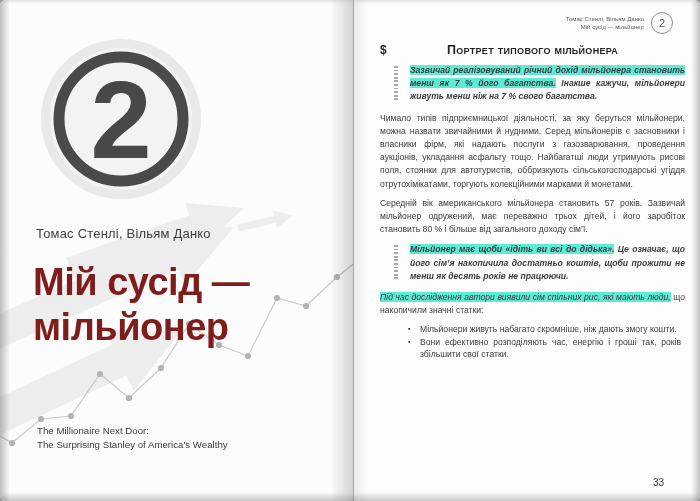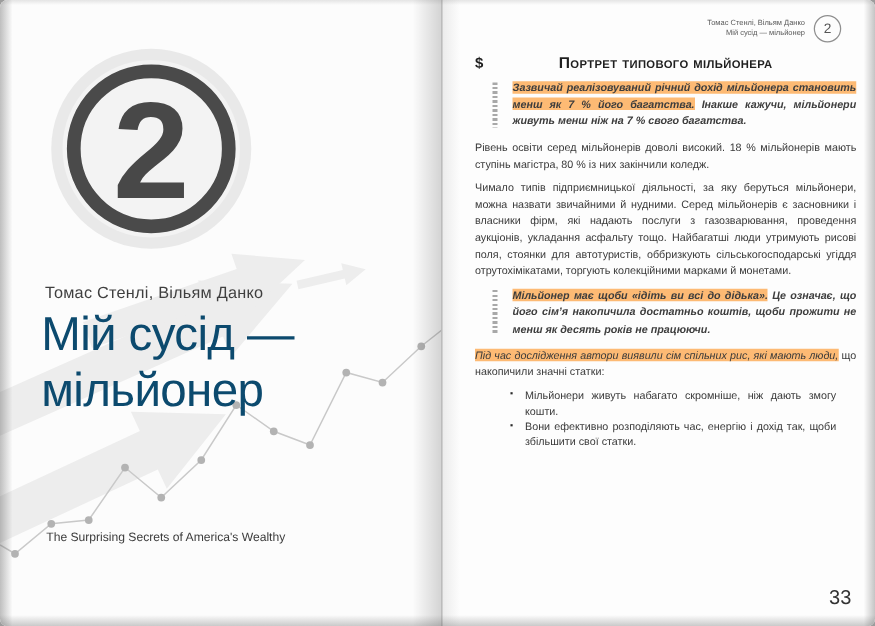--- a/index.html
+++ b/index.html
@@ -16,44 +16,44 @@
   .edge-top{left:0;right:0;top:0;height:4px;background:linear-gradient(to bottom,rgba(120,120,120,.18),rgba(0,0,0,0));}
   .spine-shadow-l{position:absolute;top:0;bottom:0;left:330px;width:23px;background:linear-gradient(to right,rgba(0,0,0,0),rgba(0,0,0,.16));z-index:30;}
   .spine-line{position:absolute;top:0;bottom:0;left:353px;width:1px;background:#a9a9a9;z-index:31;}
   .spine-shadow-r{position:absolute;top:0;bottom:0;left:354px;width:14px;background:linear-gradient(to right,rgba(0,0,0,.07),rgba(0,0,0,0));z-index:30;}
 
   
   .left-page{position:absolute;left:0;top:0;width:353px;height:501px;background:#fcfcfc;overflow:hidden;}
   .deco-svg{position:absolute;left:0;top:0;width:353px;height:501px;}
   .big-badge{position:absolute;left:39px;top:37px;width:164px;height:164px;}
   .lp-author{position:absolute;left:36px;top:226px;font-size:13px;color:#3f3f3f;letter-spacing:.2px;}
-  .lp-title{position:absolute;left:33px;top:246px;font-size:38px;line-height:45px;font-weight:400;color:#0c4a6e;letter-spacing:-.5px;}
+  .lp-title{position:absolute;left:33px;top:260px;font-size:38px;line-height:45px;font-weight:700;color:#7f1d1d;letter-spacing:-.5px;}
   .lp-bookinfo{position:absolute;left:37px;top:424px;font-size:9.7px;line-height:13.5px;color:#3c3c3c;}
 
   
   .right-page{position:absolute;left:354px;top:0;width:346px;height:501px;background:#fdfdfd;
     box-sizing:border-box;padding:12px 15px 0 26px;overflow:hidden;}
   .rp-header{display:flex;justify-content:flex-end;align-items:center;gap:7px;margin-right:12px;}
   .rp-header-text{text-align:right;font-size:6px;line-height:8.5px;color:#5a5a5a;}
   .rp-badge{width:22px;height:22px;border:1.5px solid #8f8f8f;border-radius:50%;
     display:flex;align-items:center;justify-content:center;font-size:11px;color:#555;box-sizing:border-box;flex:0 0 auto;}
   .section-heading{display:flex;align-items:baseline;margin-top:9px;color:#1f1f1f;}
   .dollar{width:28px;font-weight:700;font-size:12px;flex:0 0 auto;}
   .sec-title{font-variant:small-caps;font-weight:700;font-size:12.5px;letter-spacing:.3px;padding-left:39px;}
   .rp-body{margin-top:7px;}
   .para{font-size:8.6px;line-height:13.2px;text-align:justify;margin:0 0 6px 0;color:#3a3a3a;}
   .quote{position:relative;margin:7px 0 8px 0;padding-left:30px;font-size:8.6px;line-height:13.2px;
     font-style:italic;font-weight:700;color:#3d3d3d;text-align:justify;}
   .quote::before{content:"";position:absolute;left:14px;top:2px;bottom:2px;width:4px;
     background:repeating-linear-gradient(to bottom,#a8a8a8 0 1.8px,rgba(0,0,0,0) 1.8px 3.6px);}
-  .hl{background:#fdba74;box-decoration-break:clone;font-style:italic;-webkit-box-decoration-break:clone;}
-  .bullets{list-style:none;margin:2px 16px 0 28px;padding:0;}
+  .hl{background:#5eead4;box-decoration-break:clone;font-style:italic;-webkit-box-decoration-break:clone;}
+  .bullets{list-style:none;margin:2px 4px 0 28px;padding:0;}
   .bullets li{position:relative;padding-left:12px;font-size:8.6px;line-height:12.3px;text-align:justify;color:#3a3a3a;}
   .bullets li::before{content:"▪";position:absolute;left:0;top:0;font-size:7px;color:#2b2b2b;}
-  .page-number{position:absolute;right:19px;bottom:13px;font-size:16px;color:#333;}
+  .page-number{position:absolute;right:36px;bottom:13px;font-size:10px;color:#333;}
 </style>
 </head>
 <body>
 
 <div class="spread">
 
   <div class="left-page">
 
     <svg class="deco-svg" viewBox="0 0 353 501">
       <g fill="#ededed">
@@ -87,21 +87,22 @@
     </svg>
 
     <div class="lp-author">Томас Стенлі, Вільям Данко</div>
 
     <div class="lp-title">
       <div>Мій сусід —</div>
       <div>мільйонер</div>
     </div>
 
     <div class="lp-bookinfo">
-      <div>The Surprising Secrets of America's Wealthy</div>
+      <div>The Millionaire Next Door:</div>
+      <div>The Surprising Stanley of America's Wealthy</div>
     </div>
   </div>
 
   <div class="right-page">
 
     <div class="rp-header">
       <div class="rp-header-text">
         <div>Томас Стенлі, Вільям Данко</div>
         <div>Мій сусід — мільйонер</div>
       </div>
@@ -114,34 +115,34 @@
       <span class="dollar">$</span>
       <span class="sec-title">Портрет типового мільйонера</span>
     </div>
 
     <div class="rp-body">
 
       <div class="quote">
         <span class="hl">Зазвичай реалізовуваний річний дохід мільйонера становить менш як 7 % його багатства.</span><span> Інакше кажучи, мільйонери живуть менш ніж на 7 % свого багатства.</span>
       </div>
 
-      <p class="para">Рівень освіти серед мільйонерів доволі високий. 18 % мільйонерів мають ступінь магістра, 80 % із них закінчили коледж.</p>
       <p class="para">Чимало типів підприємницької діяльності, за яку беруться мільйонери, можна назвати звичайними й нудними. Серед мільйонерів є засновники і власники фірм, які надають послуги з газозварювання, проведення аукціонів, укладання асфальту тощо. Найбагатші люди утримують рисові поля, стоянки для автотуристів, оббризкують сільськогосподарські угіддя отрутохімікатами, торгують колекційними марками й монетами.</p>
+      <p class="para">Середній вік американського мільйонера становить 57 років. Зазвичай мільйонер одружений, має переважно трьох дітей, і його заробіток становить 80 % і більше від загального доходу сім’ї.</p>
 
       <div class="quote">
         <span class="hl">Мільйонер має щоби «ідіть ви всі до дідька».</span><span> Це означає, що його сім’я накопичила достатньо коштів, щоби прожити не менш як десять років не працюючи.</span>
       </div>
 
       <p class="para">
         <span class="hl">Під час дослідження автори виявили сім спільних рис, які мають люди,</span><span> що накопичили значні статки:</span>
       </p>
 
       <ul class="bullets">
         <li>Мільйонери живуть набагато скромніше, ніж дають змогу кошти.</li>
-        <li>Вони ефективно розподіляють час, енергію і дохід так, щоби збільшити свої статки.</li>
+        <li>Вони ефективно розподіляють час, енергію і гроші так, років збільшити свої статки.</li>
       </ul>
     </div>
 
     <div class="page-number">33</div>
   </div>
 
   <div class="edge edge-left"></div>
   <div class="edge edge-right"></div>
   <div class="edge edge-bottom"></div>
   <div class="edge edge-top"></div>

